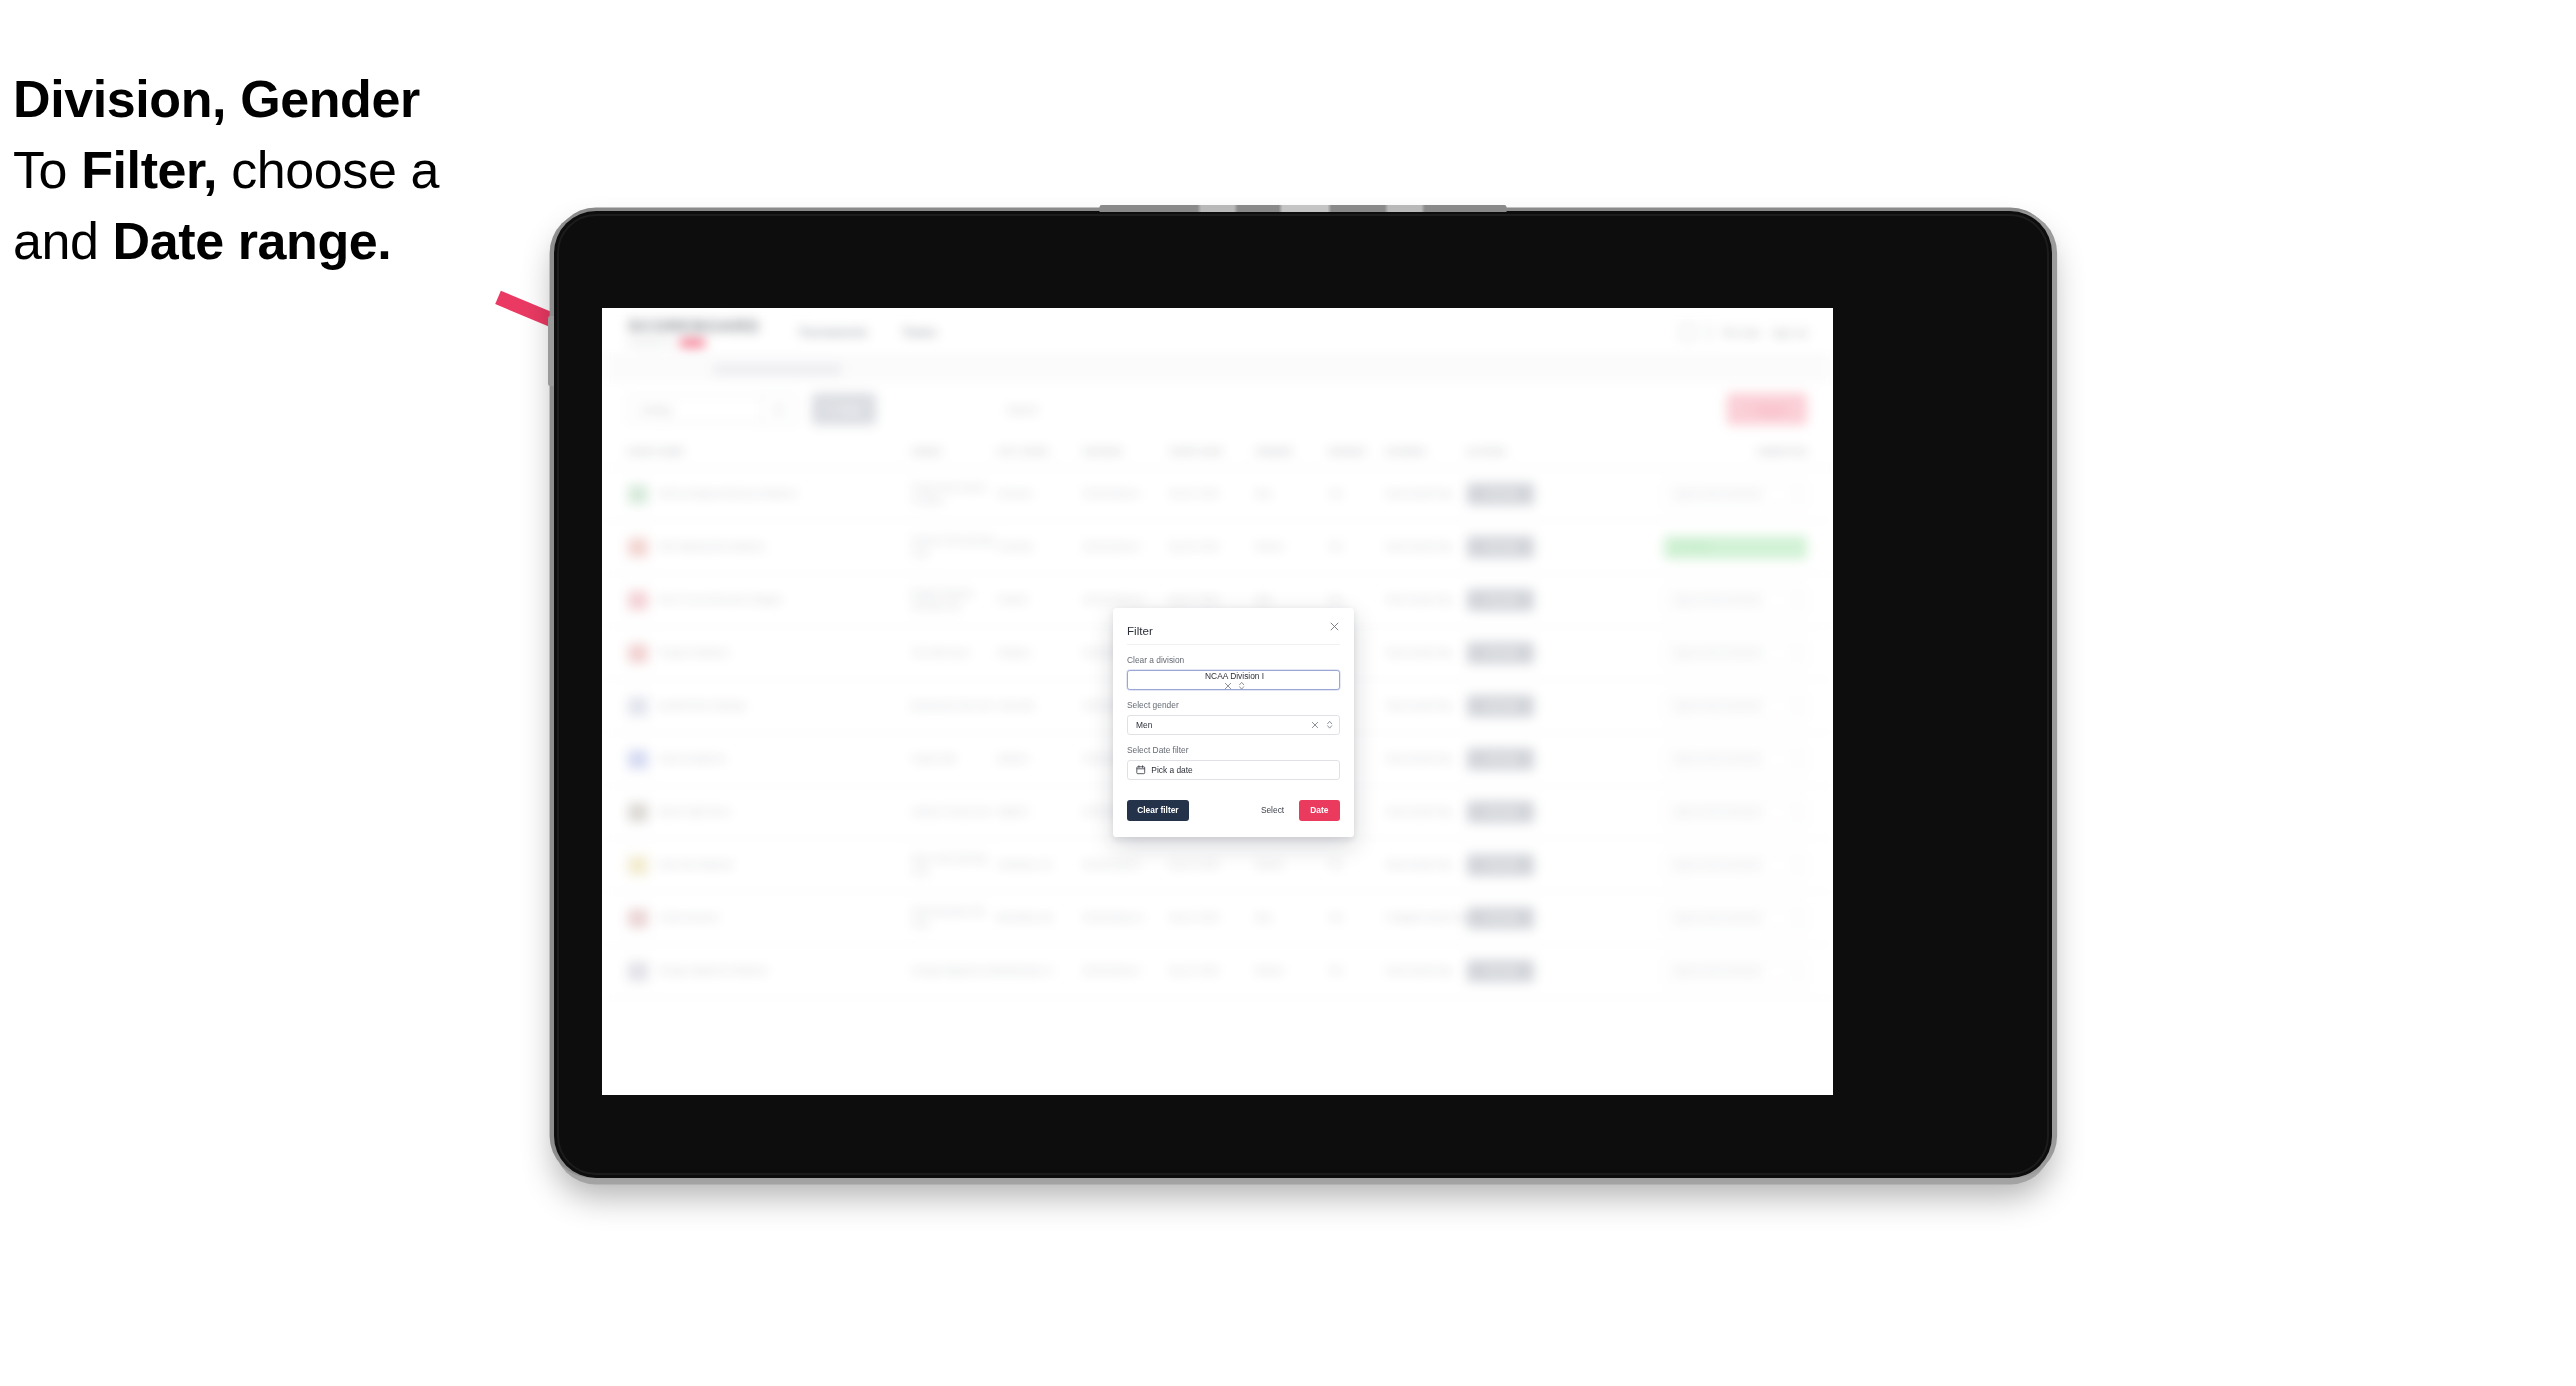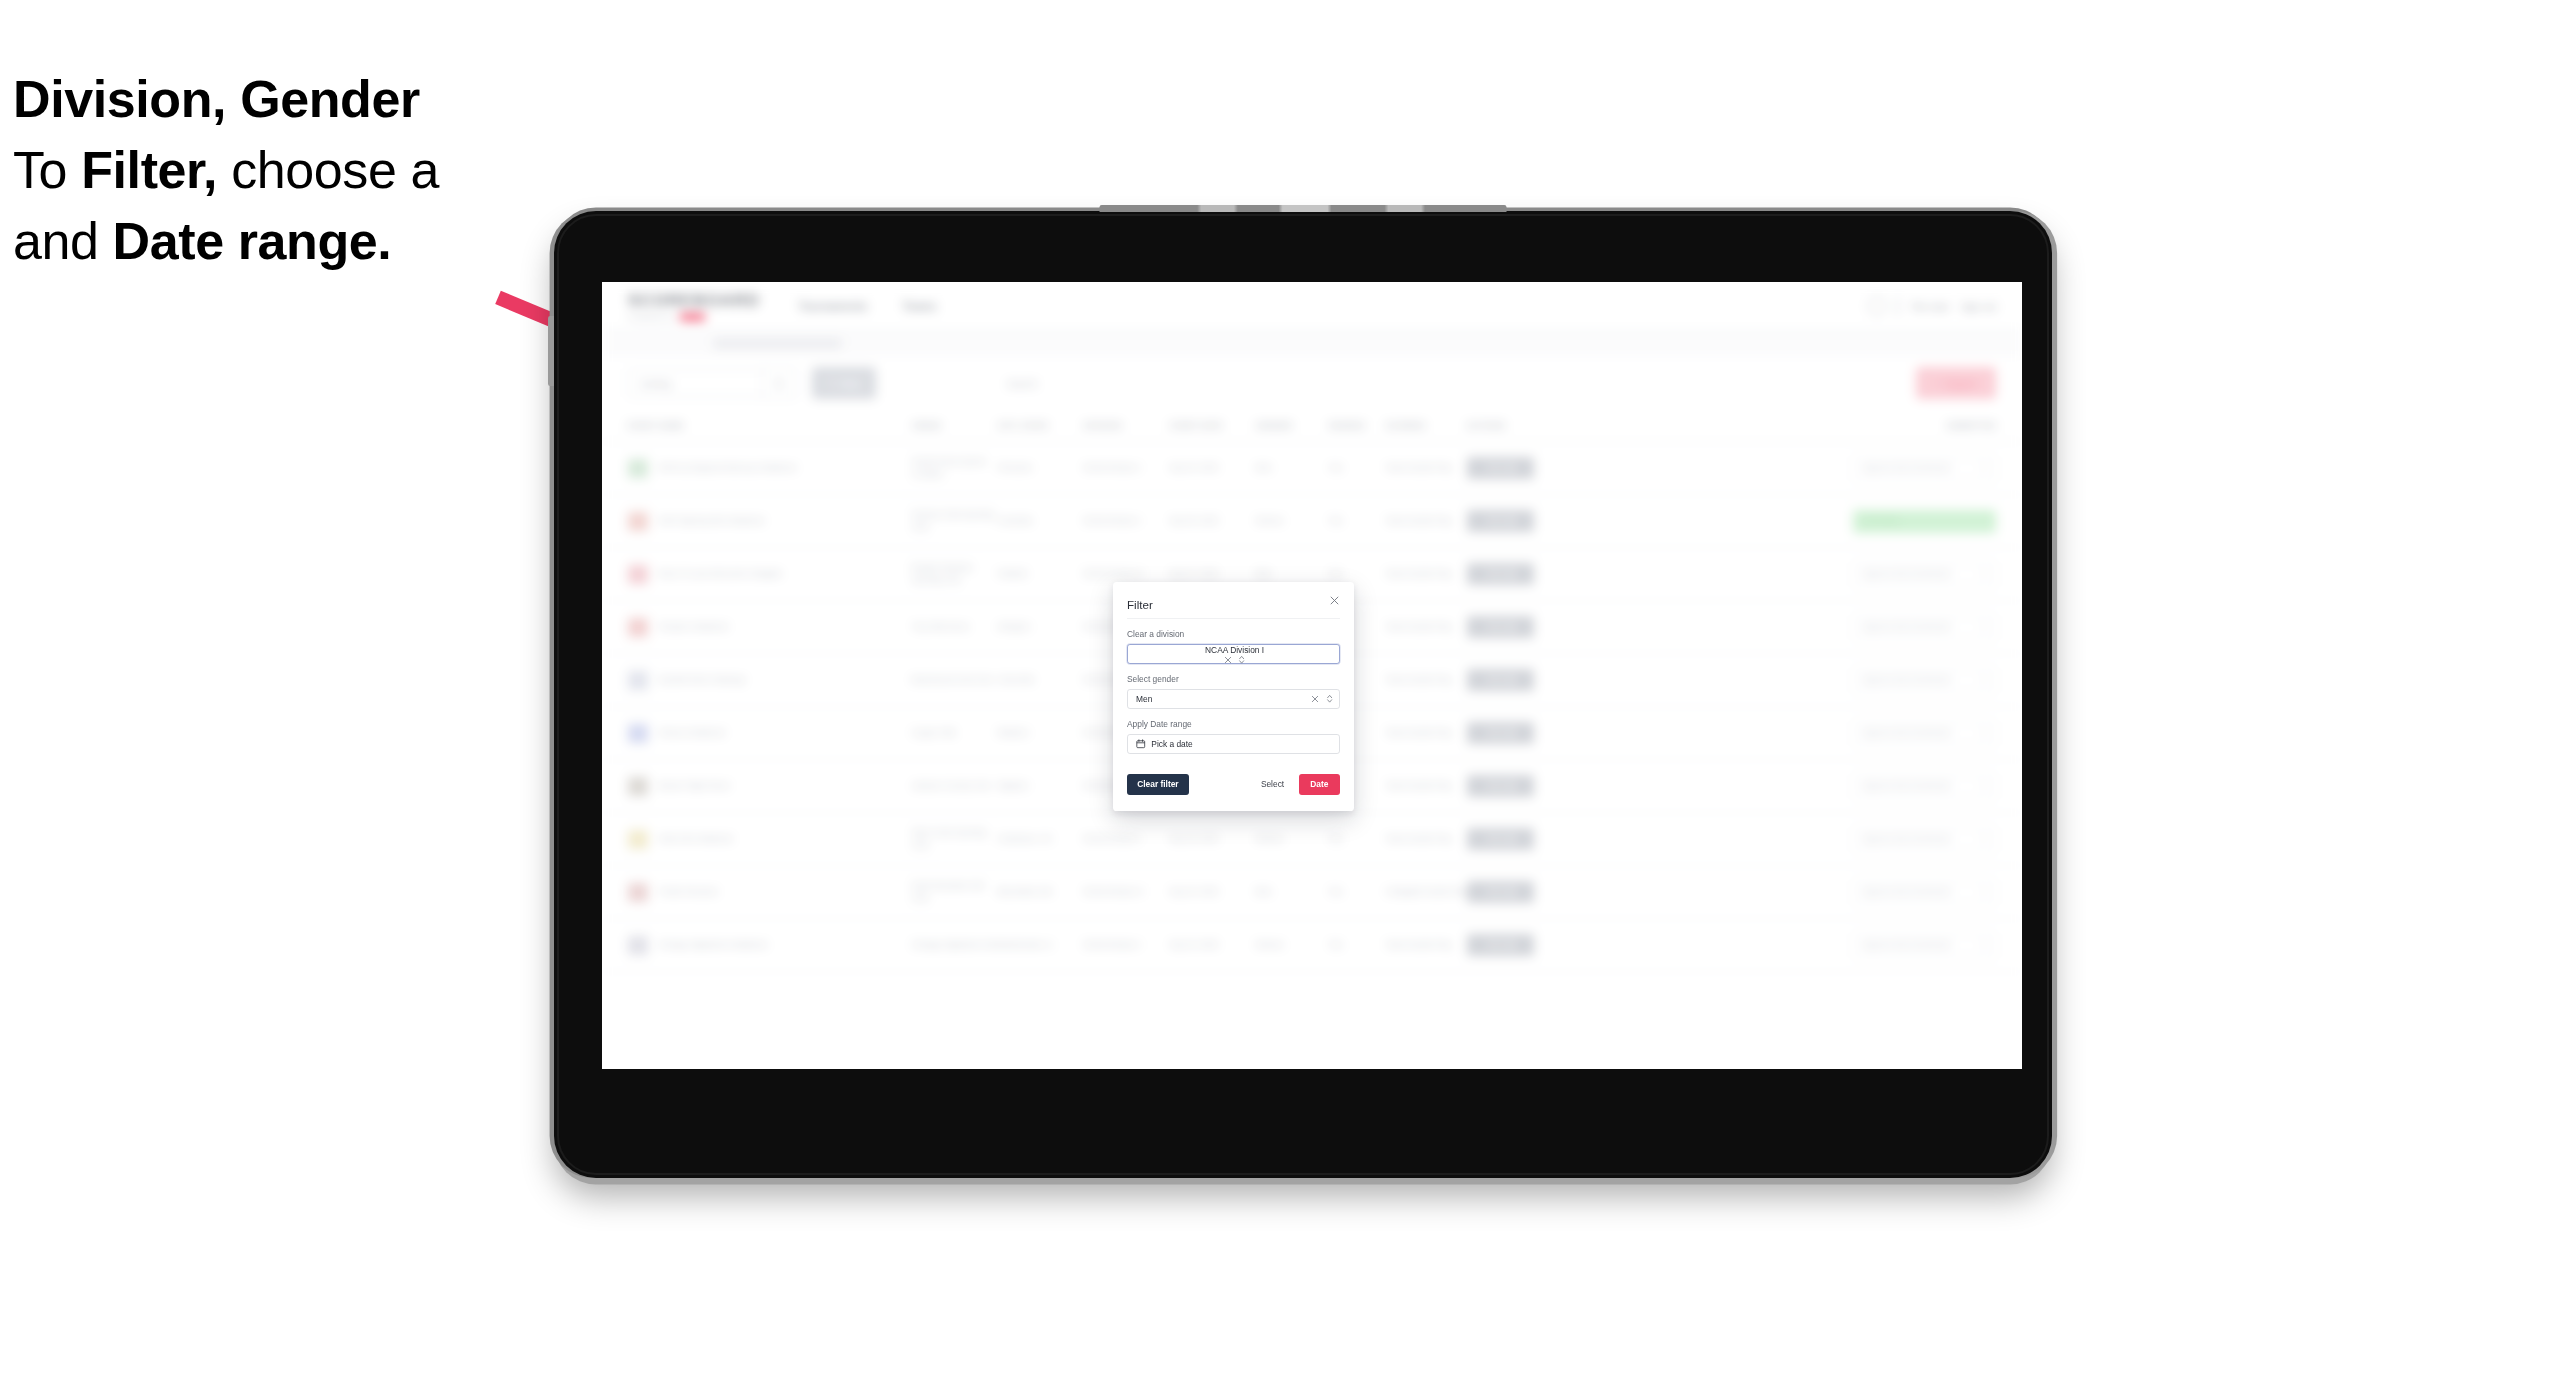--- a/index.html
+++ b/index.html
@@ -100,22 +100,22 @@
   #dot-1 { top: 348px; width: 25px; height: 19px; }
   #dot-2 { top: 384px; width: 6.5px;  height: 6.5px;  left: 63px; background:#2a2a2a; }
   #dot-3 { top: 408px; width: 13px; height: 10.2px; left: 58px; background:#17325e; }
   #dot-4 { top: 433px; width: 23px; height: 17.5px; }
   #dot-5 { top: 465px; width: 23px; height: 17.5px; }
 
   
   #screen {
     position: absolute;
     left: 48px;
-    top: 71px;
-    width: 1420px;
+    top: 97px;
+    width: 1231px;
     height: 787px;
     background: #ffffff;
     overflow: hidden;
   }
 
   
   #app {
     position: absolute;
     inset: 0;
     filter: blur(5.1px);
@@ -722,21 +722,21 @@
               <svg width="7.3" height="9.5" viewBox="0 0 10 14" fill="none">
                 <path d="M2 5.5 L5 2 L8 5.5" stroke="currentColor" stroke-width="1.15" stroke-linecap="round" stroke-linejoin="round"></path>
                 <path d="M2 8.5 L5 12 L8 8.5" stroke="currentColor" stroke-width="1.15" stroke-linecap="round" stroke-linejoin="round"></path>
               </svg>
             </span>
           </span>
         </div>
       </div>
 
       <div class="field-group">
-        <label class="field-label">Apply Date range</label>
+        <label class="field-label">Select Date filter</label>
         <div class="field-control">
           <span class="icon-cal">
             <svg width="9.5" height="9.5" viewBox="0 0 14 14" fill="none">
               <rect x="1.2" y="2.6" width="11.6" height="10.2" rx="1.4" stroke="currentColor" stroke-width="1.15"></rect>
               <path d="M1.2 5.6 H12.8" stroke="currentColor" stroke-width="1.15"></path>
               <path d="M4.3 1.2 V3.6 M9.7 1.2 V3.6" stroke="currentColor" stroke-width="1.15" stroke-linecap="round"></path>
             </svg>
           </span>
           <span class="field-placeholder">Pick a date</span>
         </div>

